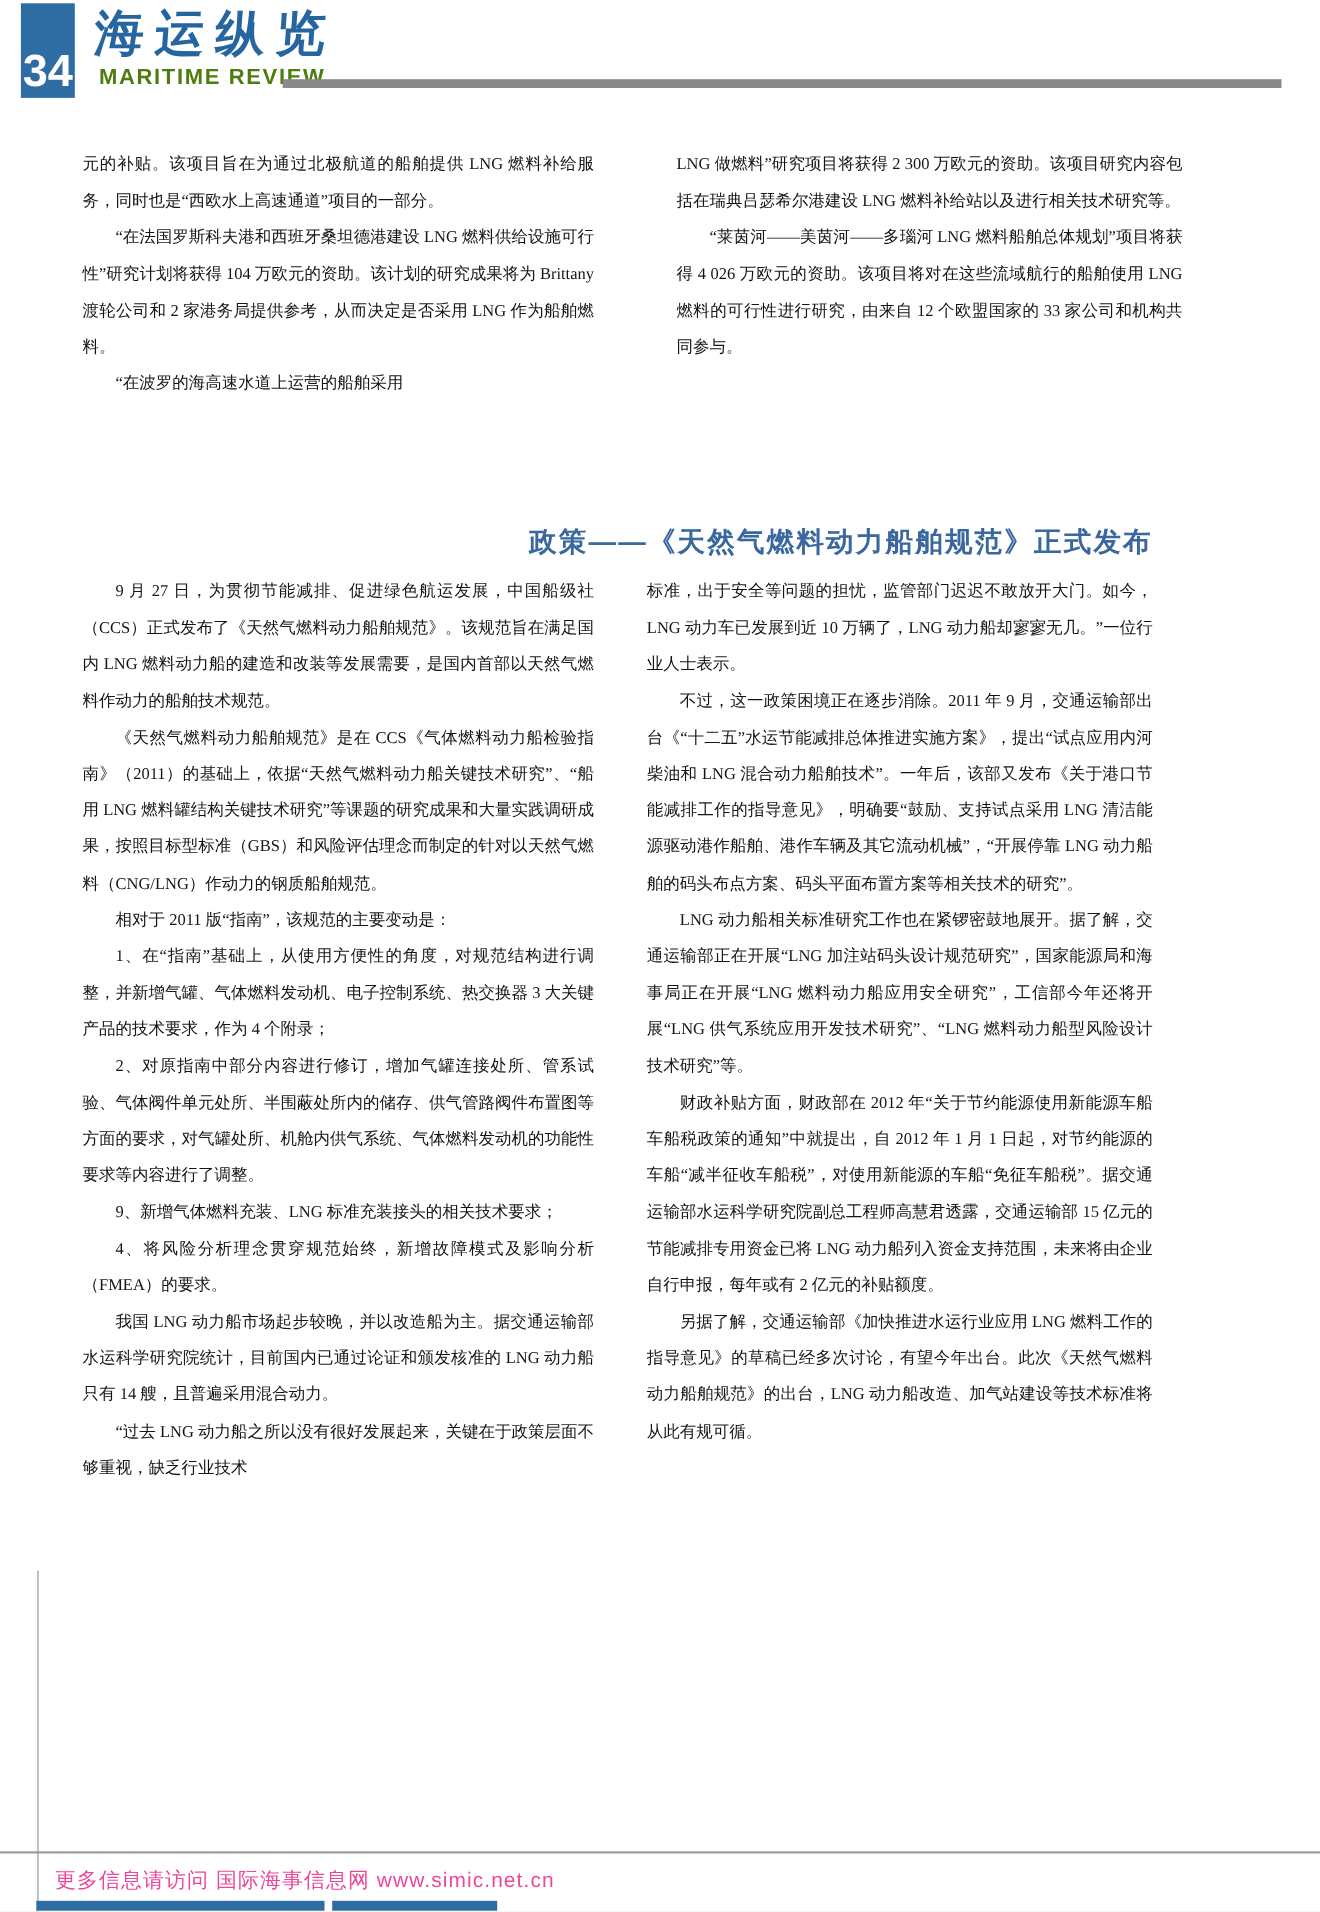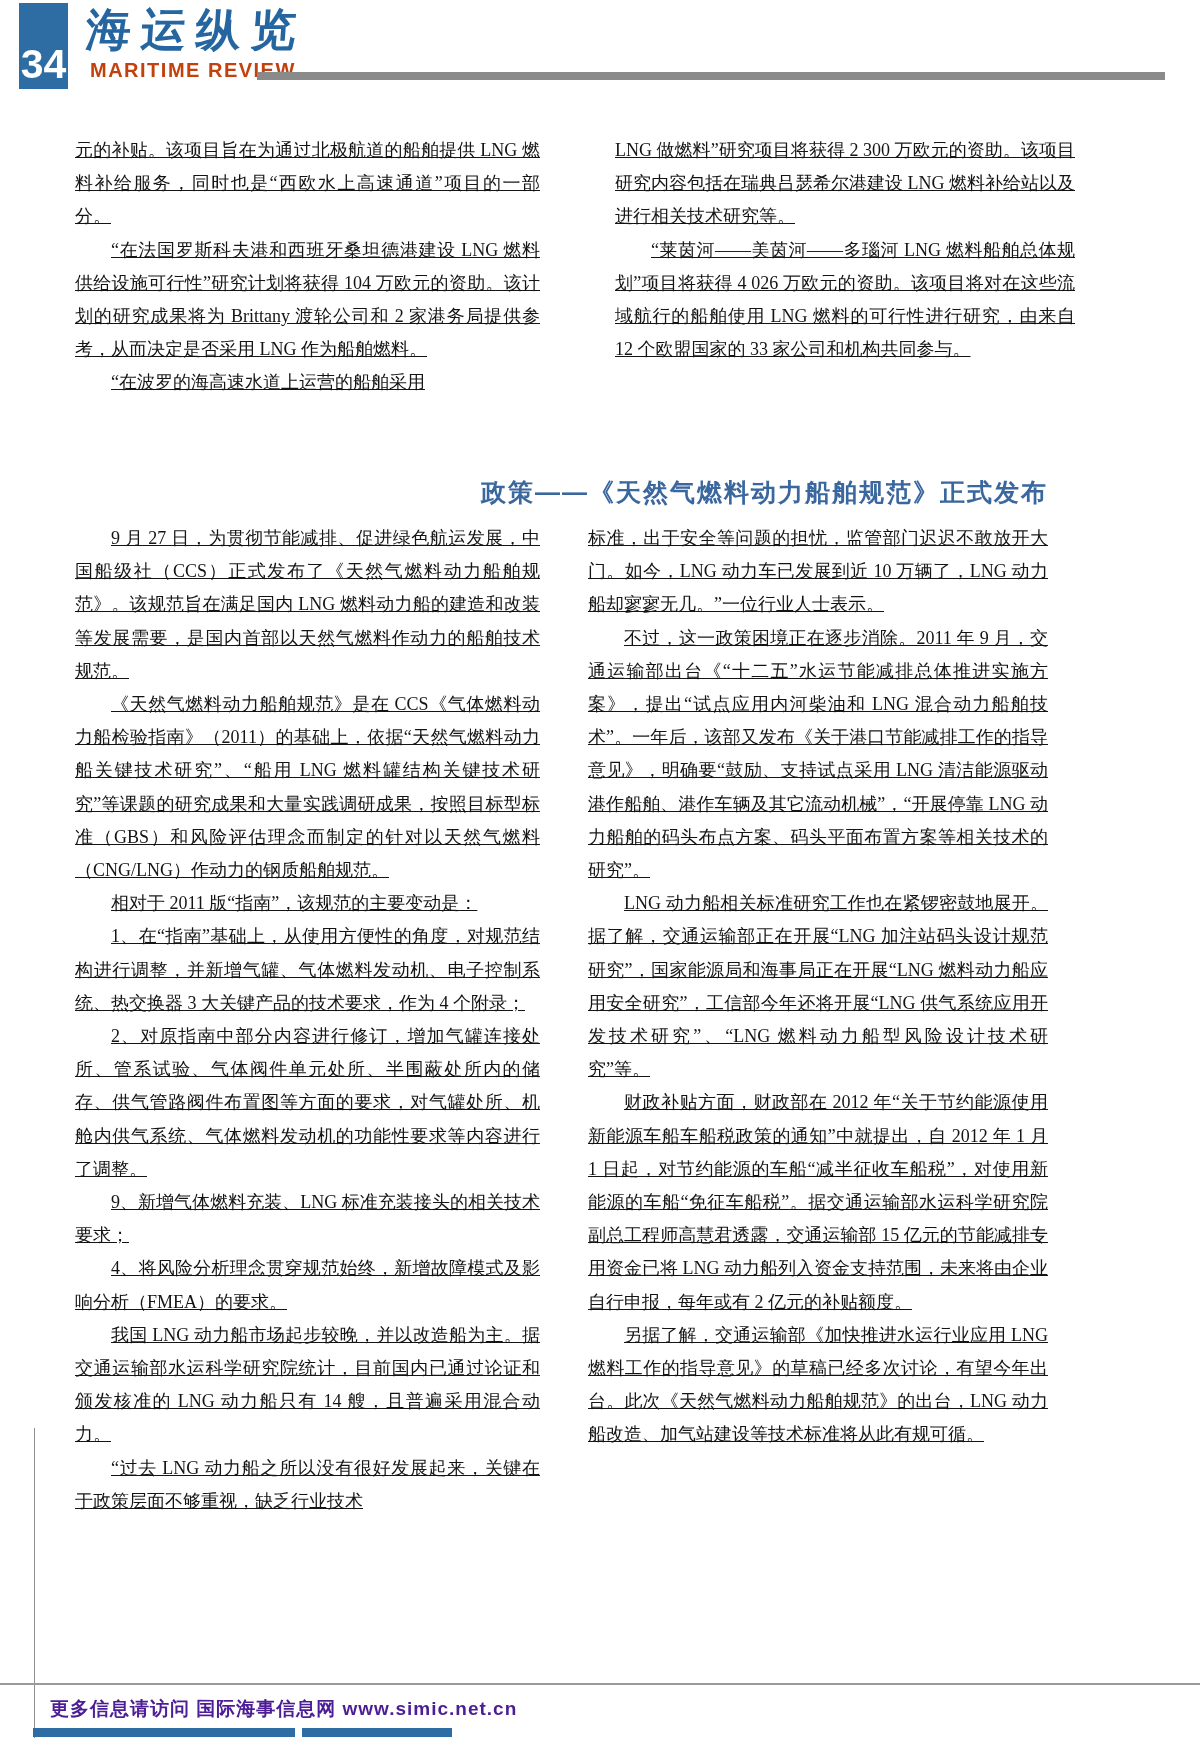--- a/index.html
+++ b/index.html
@@ -24,34 +24,33 @@
   }
   .brand-zh{
     position:absolute;left:86px;top:6px;
     color:#2566a0;font-size:45px;font-weight:bold;
     letter-spacing:10px;line-height:1.1;
     font-family:"Liberation Serif","DejaVu Serif",serif;
     transform:skewX(-4deg);
   }
   .brand-en{
     position:absolute;left:90px;top:59px;
-    color:#c2410c;font-size:20px;font-weight:bold;
+    color:#4d7c0f;font-size:20px;font-weight:bold;
     letter-spacing:1.5px;
     font-family:"Liberation Sans","DejaVu Sans",sans-serif;
   }
   .header-rule{
     position:absolute;left:257px;top:72px;width:908px;height:8px;
     background:#8a8a8a;
   }
   
   .col{
     position:absolute;
-    font-size:18px;line-height:33.2px;
+    font-size:15px;line-height:33.2px;
     text-align:justify;
-    text-decoration:underline;
   }
   .col p{margin:0;text-indent:2em;}
   .col p.noindent{text-indent:0;}
   #top-left {left:75px; top:134px; width:465px;}
   #top-right{left:615px;top:134px; width:460px;}
   #main-left {left:75px; top:522px; width:465px;}
   #main-right{left:588px;top:522px; width:460px;}
   .section-heading{
     position:absolute;left:75px;top:476px;width:973px;
     text-align:right;
@@ -64,21 +63,21 @@
     position:absolute;left:34px;top:1428px;width:1px;height:310px;
     background:#8f8f8f;
   }
   .footer-hline{
     position:absolute;left:0;top:1683px;width:1200px;height:2px;
     background:#9a9a9a;
   }
   .footer-text{
     position:absolute;left:50px;top:1696px;
     font-family:"Liberation Sans","DejaVu Sans",sans-serif;
-    font-weight:bold;font-size:19px;color:#4c1d95;
+    font-weight:normal;font-size:19px;color:#ec4899;
     letter-spacing:1px;
     text-align:center;
   }
   .footer-bar{
     position:absolute;top:1728px;height:9px;
     background:#2e6ca4;
   }
   .footer-bar.seg1{left:33px;width:262px;}
   .footer-bar.seg2{left:302px;width:150px;}
 </style>

